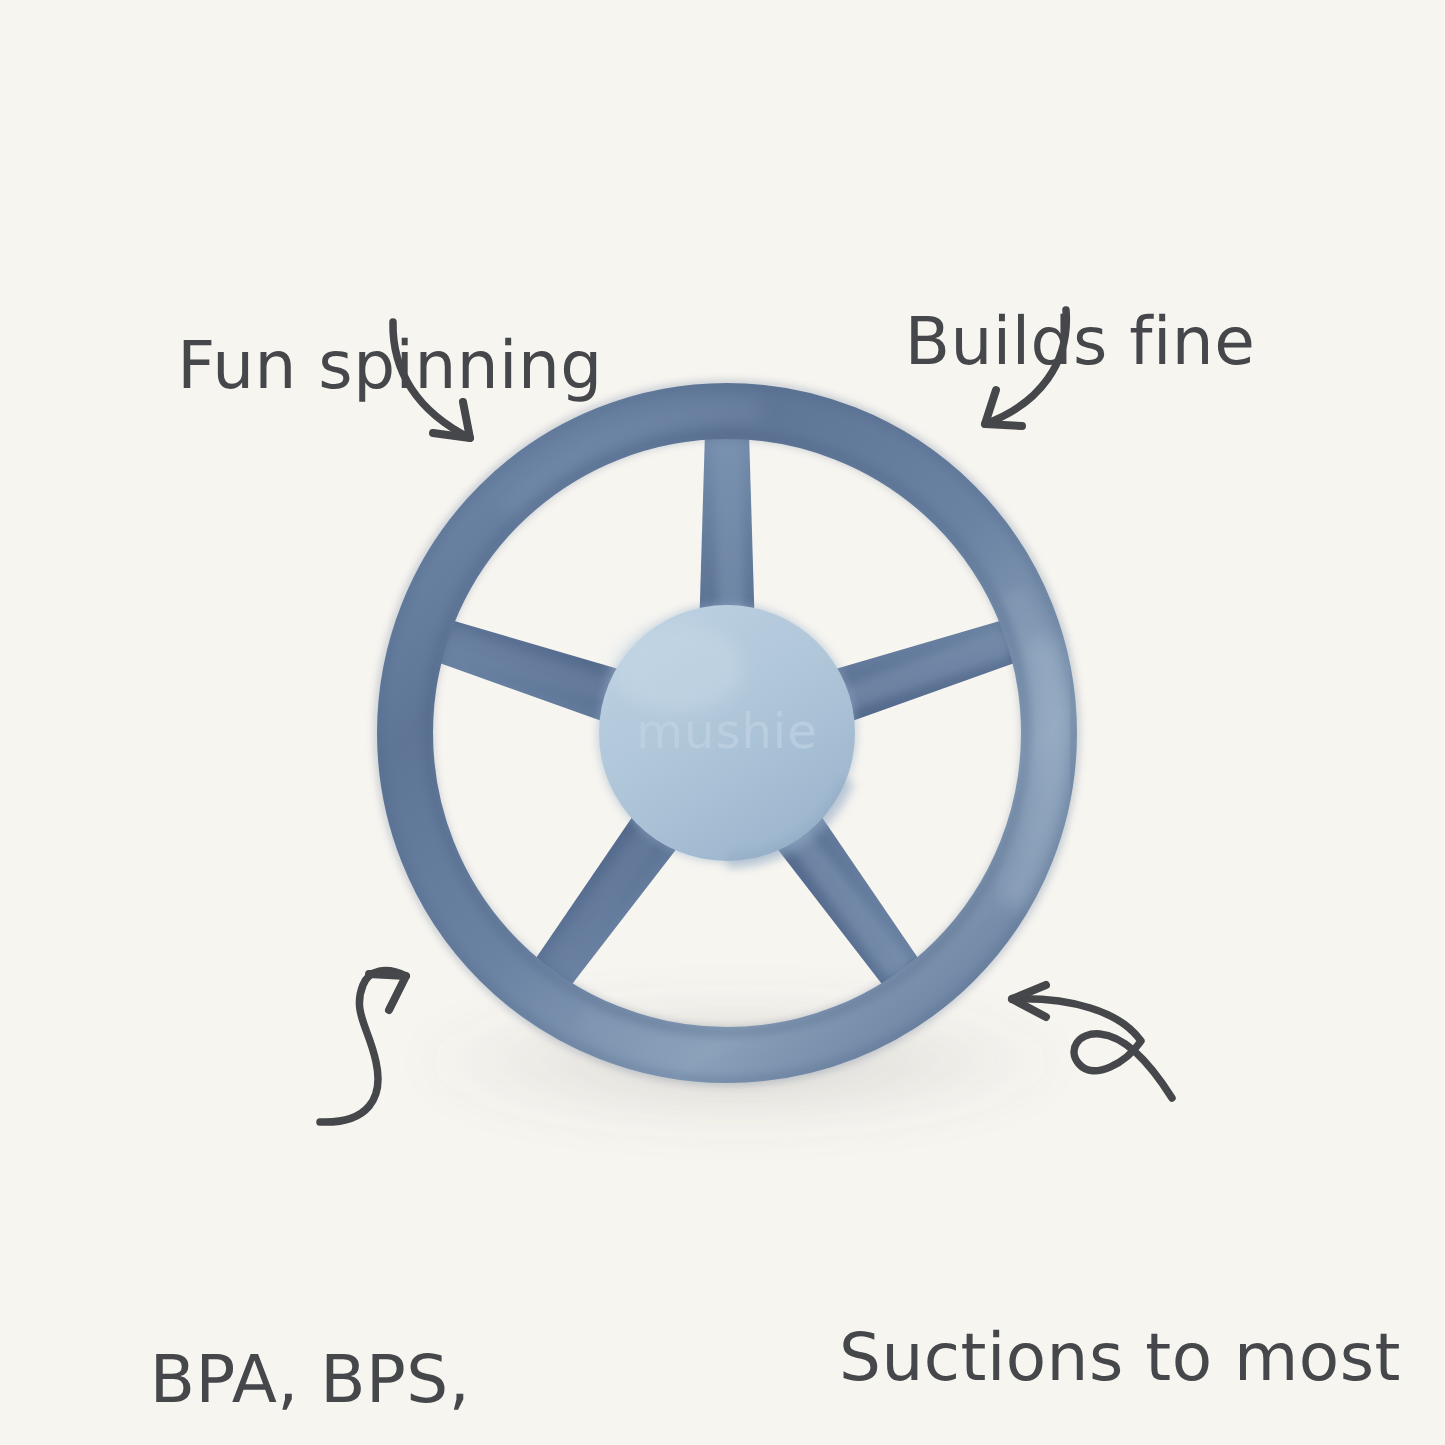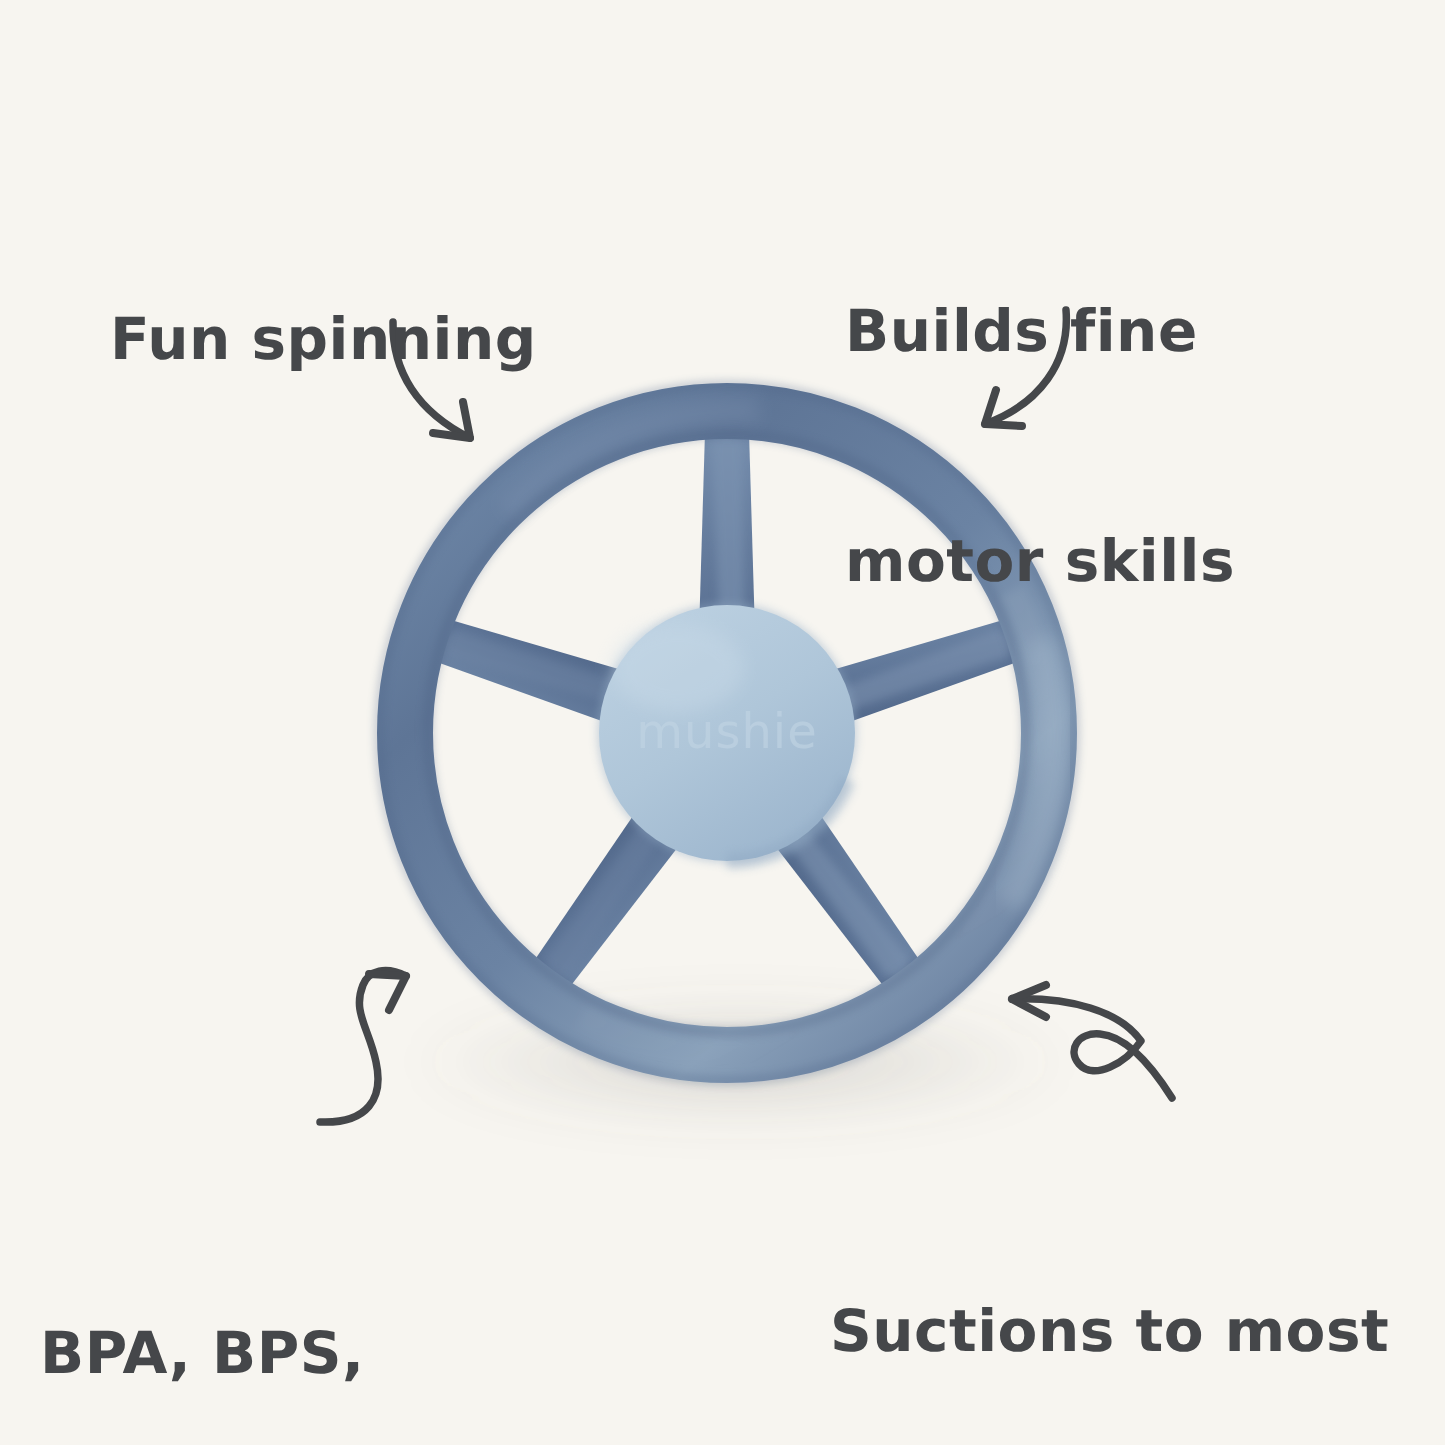--- a/index.html
+++ b/index.html
@@ -18,36 +18,37 @@
     width: 1445px;
     height: 1445px;
     background: #F7F5F0;
   }
 
   
   .callout {
     position: absolute;
     color: #45474A;
     font-family: "DejaVu Sans", sans-serif;
-    font-size: 58px;
+    font-size: 66px;
     line-height: 1.32;
-    font-weight: 700;
+    font-weight: 400;
     letter-spacing: 0.5px;
+    text-align: center;
     white-space: pre;
     transform-origin: center center;
   }
   .callout .ln { display: block; }
 
   
   .callout {
     text-rendering: geometricPrecision;
   }
 
   #callout-spin     { left: 110px;  top: 148px;  width: 560px; }
-  #callout-motor    { left: 845px;  top: 140px;  width: 470px; }
+  #callout-motor    { left: 845px;  top: 124px;  width: 470px; }
   #callout-free     { left: 40px;   top: 1162px; width: 540px; }
   #callout-suction  { left: 830px;  top: 1140px; width: 580px; }
 
   
   #arrows-layer, #product-layer {
     position: absolute;
     left: 0;
     top: 0;
     width: 1445px;
     height: 1445px;
@@ -205,21 +206,20 @@
       </g>
     </g>
   </svg>
 
   <div class="callout" id="callout-spin" style="color: rgb(69, 71, 74);">
     <span class="ln">Fun spinning</span>
   </div>
 
   <div class="callout" id="callout-motor" style="color: rgb(69, 71, 74);">
     <span class="ln">Builds fine</span>
-    <span class="ln">motor skills</span>
   </div>
 
   <div class="callout" id="callout-free" style="color: rgb(69, 71, 74);">
     <span class="ln">BPA, BPS,</span>
     
     
   </div>
 
   <div class="callout" id="callout-suction" style="color: rgb(69, 71, 74);">
     <span class="ln">Suctions to most</span>

